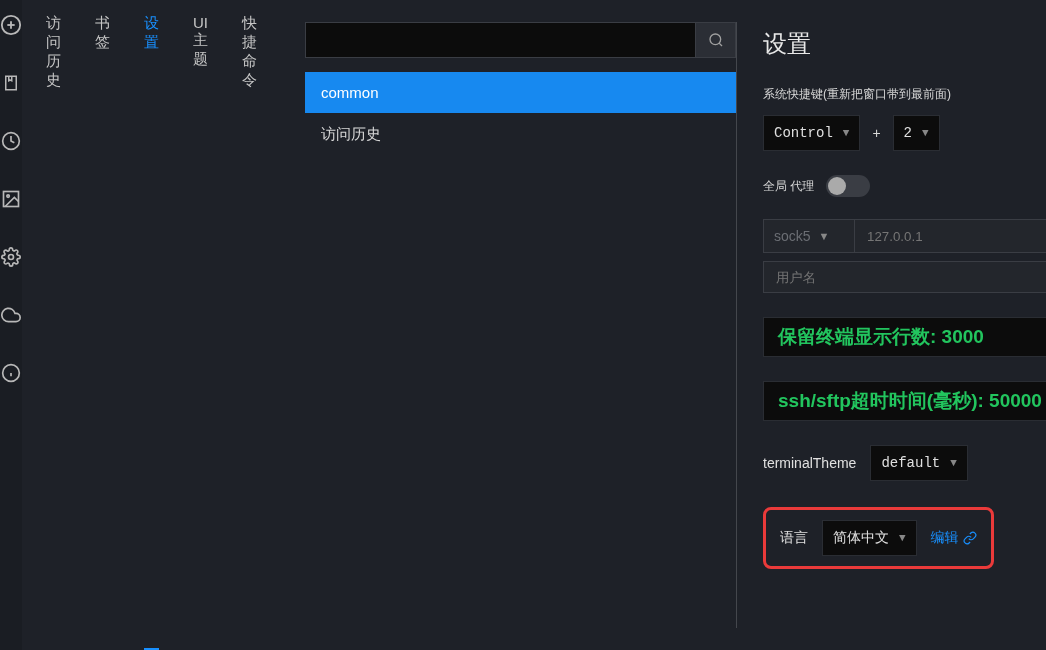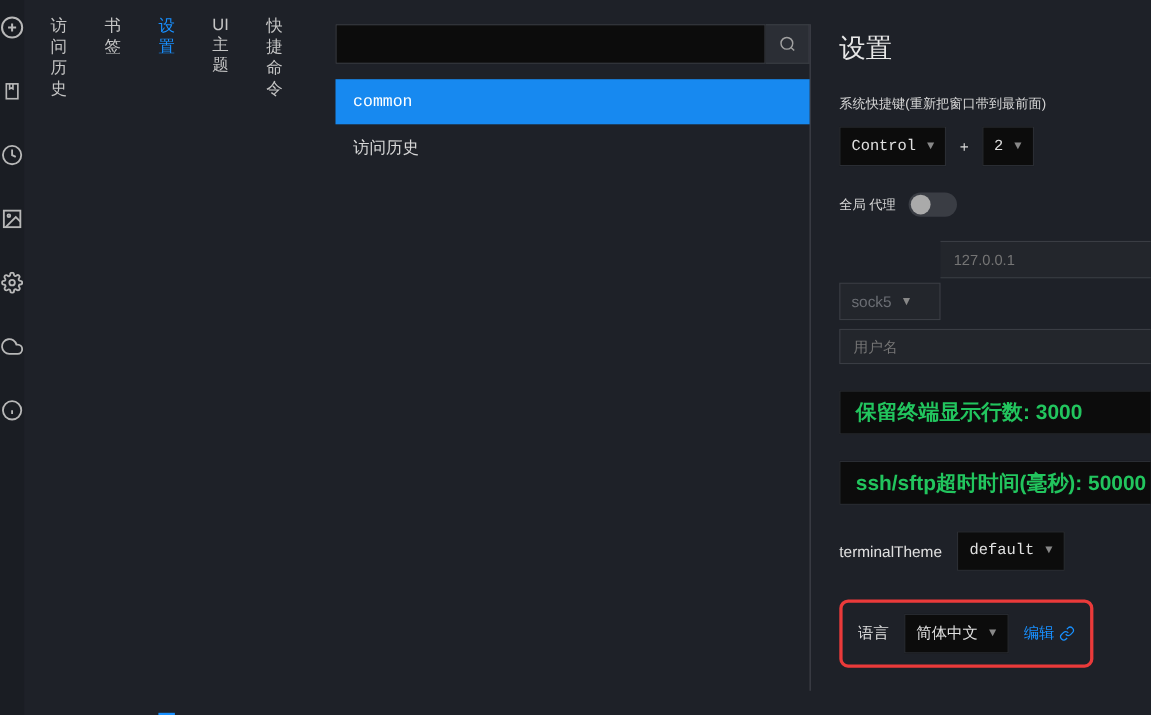--- a/index.html
+++ b/index.html
@@ -83,21 +83,20 @@
       border: 1px solid #3a3d44;
       border-left: none;
       display: flex;
       align-items: center;
       justify-content: center;
       color: #a0a0a0;
       cursor: pointer;
     }
     .side-list {
       margin-top: 14px;
-      font-family: Liberation Mono, monospace;
     }
     .side-item {
       padding: 12px 16px;
       cursor: pointer;
       color: #d8d8d8;
       font-size: 15px;
     }
     .side-item.active {
       background: #1789f0;
       color: #fff;
@@ -175,21 +174,20 @@
     .proxy-select {
       background: #23262c;
       border: 1px solid #3a3d44;
       color: #6b6e74;
       height: 34px;
       padding: 0 10px;
       display: flex;
       align-items: center;
       gap: 8px;
       width: 92px;
-      margin-top: 38px;
     }
     .proxy-input {
       flex: 1;
       background: #23262c;
       border: 1px solid #3a3d44;
       border-left: none;
       color: #8b5cf6;
       height: 34px;
       padding: 16px 12px;
     }

